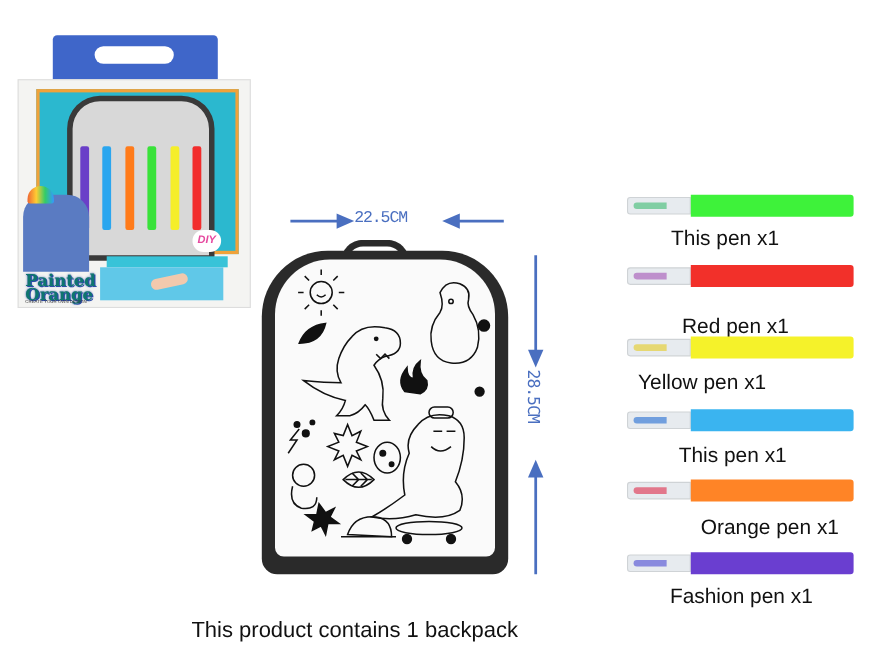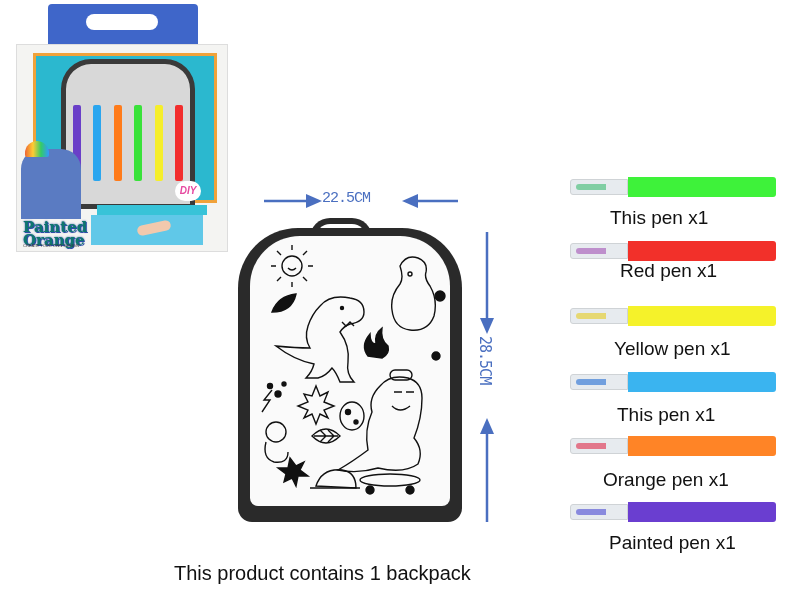--- a/index.html
+++ b/index.html
@@ -1,20 +1,20 @@
 <!DOCTYPE html>
 <html><head>
 <meta charset="utf-8">
 <style>
   html,body{margin:0;padding:0;background:#ffffff;}
   body{width:800px;height:600px;position:relative;overflow:hidden;font-family:"Liberation Sans",sans-serif;}
   .abs{position:absolute;}
 
   
-  .pkg{left:16px;top:4px;width:212px;height:248px;}
+  .pkg{left:16px;top:32px;width:212px;height:248px;}
   .pkg-handle{position:absolute;left:32px;top:0;width:150px;height:48px;background:#3f66c9;border-radius:4px 4px 0 0;}
   .pkg-handle-hole{position:absolute;left:38px;top:10px;width:72px;height:16px;background:#fff;border-radius:8px;}
   .pkg-body{position:absolute;left:0;top:40px;width:212px;height:208px;background:#f4f4f2;border:1px solid #ddd;box-sizing:border-box;}
   .pkg-frame{position:absolute;left:16px;top:8px;width:184px;height:150px;border:3px solid #f0a23a;box-sizing:border-box;background:#2bb8cf;}
   .pkg-window{position:absolute;left:44px;top:14px;width:134px;height:150px;background:#d8d8d8;border-radius:30px 30px 4px 4px;border:5px solid #3a3a3a;box-sizing:border-box;}
   .pkg-pens{position:absolute;left:56px;top:60px;width:110px;height:80px;display:flex;justify-content:space-between;}
   .pkg-pen{width:8px;height:76px;border-radius:2px;}
   .pkg-kids{position:absolute;left:4px;top:104px;width:60px;height:70px;background:#5a7bc2;border-radius:20px 20px 0 0;}
   .pkg-kid-hat{position:absolute;left:8px;top:96px;width:24px;height:16px;background:linear-gradient(90deg,#e63,#fc3,#3c6,#39f);border-radius:12px 12px 2px 2px;}
   .pkg-logo{position:absolute;left:6px;top:176px;width:70px;font-size:15px;font-weight:bold;color:#0f766e;line-height:13px;text-shadow:0 0 2px #2d4ca8,1px 1px 0 #2d4ca8;font-family:"DejaVu Serif",serif;}
@@ -173,51 +173,51 @@
 </div>
 <div class="abs pen-label" style="left:610px;top:207px">This pen x1</div>
 
 <div class="pen-row" style="top:241px">
   <div class="pen">
     <div class="pen-cap"></div>
       <div class="pen-tip" style="background:#b070c0"></div>
       <div class="pen-body" style="background:#f2302a"></div>
   </div>
 </div>
-<div class="abs pen-label" style="left:620px;top:260px">Red pen x1</div>
+<div class="abs pen-label" style="left:620px;top:287px">Red pen x1</div>
 
 <div class="pen-row" style="top:306px">
   <div class="pen">
     <div class="pen-cap"></div>
       <div class="pen-tip" style="background:#e6d24a"></div>
       <div class="pen-body" style="background:#f5f22a"></div>
   </div>
 </div>
-<div class="abs pen-label" style="left:614px;top:338px">Yellow pen x1</div>
+<div class="abs pen-label" style="left:580px;top:338px">Yellow pen x1</div>
 
 <div class="pen-row" style="top:372px">
   <div class="pen">
     <div class="pen-cap"></div>
       <div class="pen-tip" style="background:#4a86d8"></div>
       <div class="pen-body" style="background:#3ab4f0"></div>
   </div>
 </div>
 <div class="abs pen-label" style="left:617px;top:404px">This pen x1</div>
 
 <div class="pen-row" style="top:436px">
   <div class="pen">
     <div class="pen-cap"></div>
       <div class="pen-tip" style="background:#e0506a"></div>
       <div class="pen-body" style="background:#ff8426"></div>
   </div>
 </div>
-<div class="abs pen-label" style="left:603px;top:469px">Orange pen x1</div>
+<div class="abs pen-label" style="left:637px;top:469px">Orange pen x1</div>
 
 <div class="pen-row" style="top:502px">
   <div class="pen">
     <div class="pen-cap"></div>
       <div class="pen-tip" style="background:#6a6ad8"></div>
       <div class="pen-body" style="background:#6a3ed0"></div>
   </div>
 </div>
-<div class="abs pen-label" style="left:609px;top:532px">Painted pen x1</div>
+<div class="abs pen-label" style="left:609px;top:532px">Fashion pen x1</div>
 
 <div class="abs caption">This product contains 1 backpack</div>
 
 </body></html>

